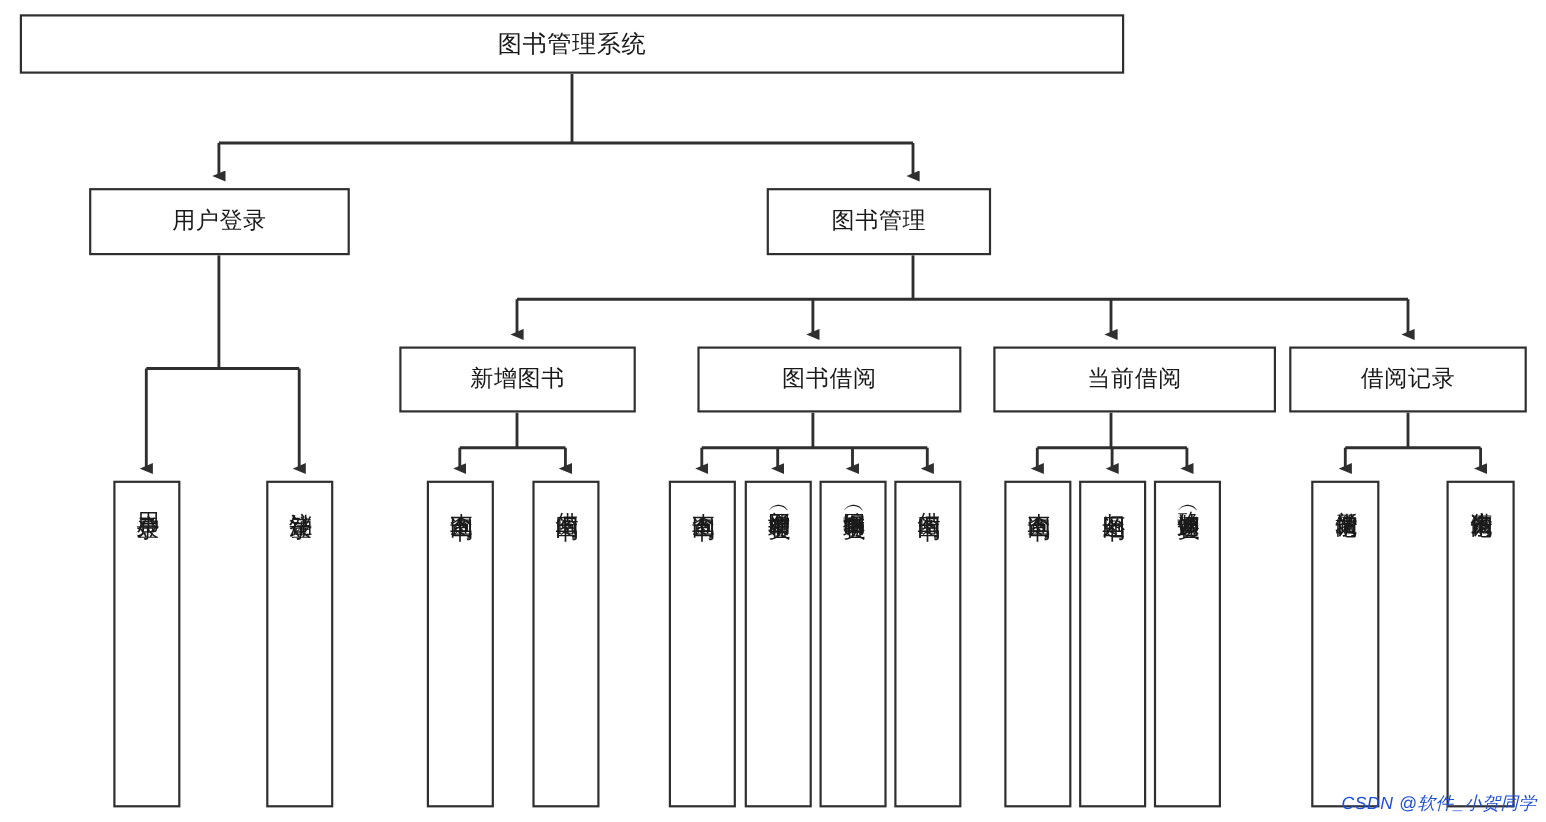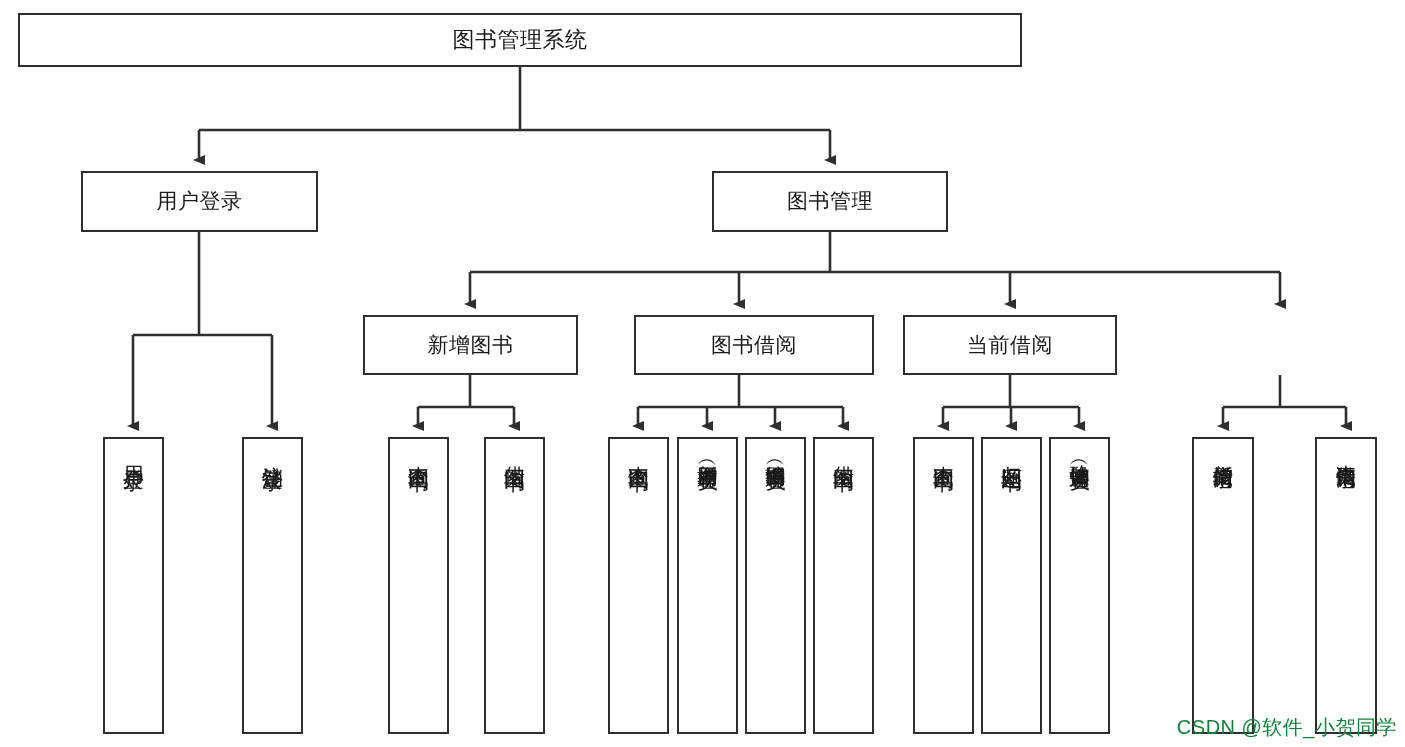--- a/index.html
+++ b/index.html
@@ -63,24 +63,25 @@
     left: 0;
     top: 0;
     width: 1405px;
     height: 747px;
     pointer-events: none;
   }
   #watermark {
     position: absolute;
     right: 8px;
     bottom: 6px;
-    font-size: 20px;
-    color: #15803d;
+    font-size: 16px;
+    color: #1d4ed8;
     letter-spacing: 0.5px;
     white-space: nowrap;
+    font-style: italic;
   }
 </style>
 </head>
 <body>
 
 <div id="canvas">
 
   <svg id="wires" viewBox="0 0 1405 747">
     <defs>
       <marker id="arrow" markerWidth="12" markerHeight="12" refX="5" refY="6" orient="auto" markerUnits="userSpaceOnUse">
@@ -131,32 +132,35 @@
     </g>
   </svg>
 
   <div class="node h root" style="left:18px; top:13px; width:1004px; height:54px;">
     <span class="node-label">图书管理系统</span>
   </div>
 
   <div class="node h" style="left:81px; top:171px; width:237px; height:61px;">
     <span class="node-label">用户登录</span>
   </div>
-  <div class="node h" style="left:712px; top:171px; width:236px; height:61px;">
+  <div class="node h" style="left:697px; top:171px; width:204px; height:61px;">
     <span class="node-label">图书管理</span>
   </div>
 
   <div class="node h" style="left:363px; top:315px; width:215px; height:60px;">
     <span class="node-label">新增图书</span>
   </div>
   <div class="node h" style="left:634px; top:315px; width:240px; height:60px;">
     <span class="node-label">图书借阅</span>
   </div>
-  <div class="node h" style="left:903px; top:315px; width:214px; height:60px;">
+  <div class="node h" style="left:903px; top:315px; width:257px; height:60px;">
     <span class="node-label">当前借阅</span>
+  </div>
+  <div class="node h" style="left:1172px; top:315px; width:216px; height:60px;">
+    <span class="node-label">借阅记录</span>
   </div>
 
   <div class="node v" style="left:103px; top:437px; width:61px; height:297px;">
     <span class="node-label">用户登录</span>
   </div>
   <div class="node v" style="left:242px; top:437px; width:61px; height:297px;">
     <span class="node-label">注销登录</span>
   </div>
 
   <div class="node v" style="left:388px; top:437px; width:61px; height:297px;">

